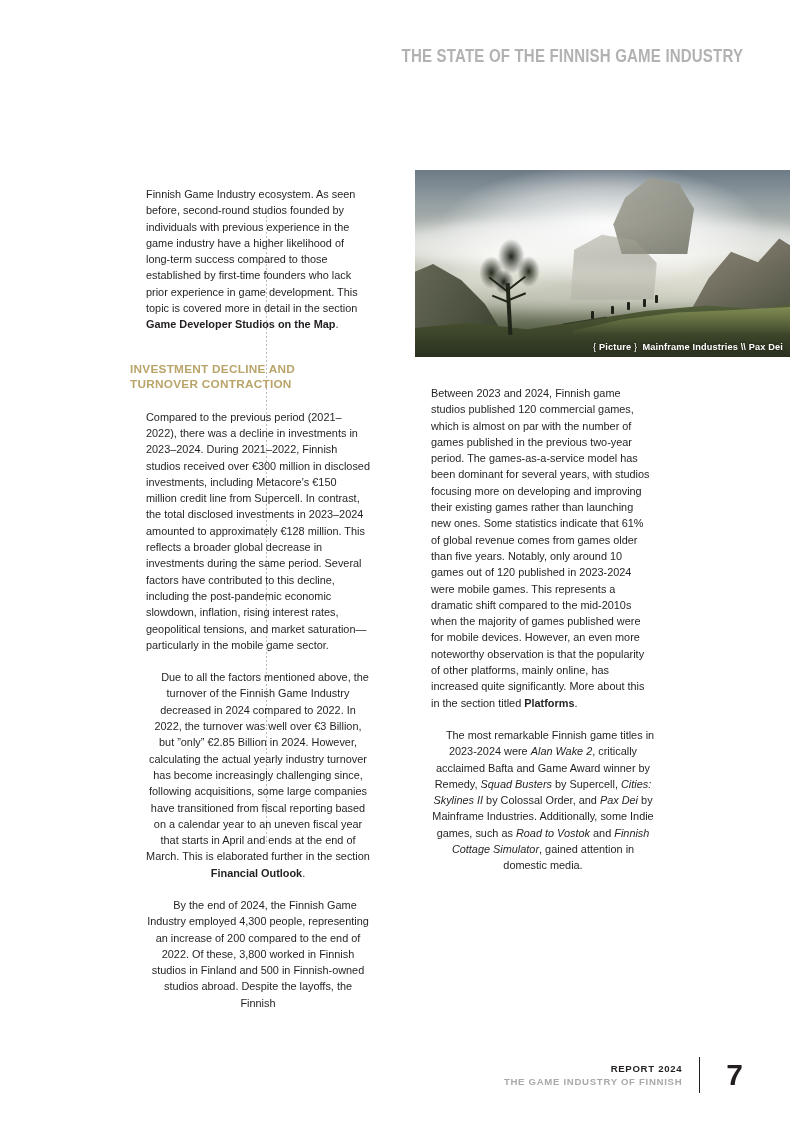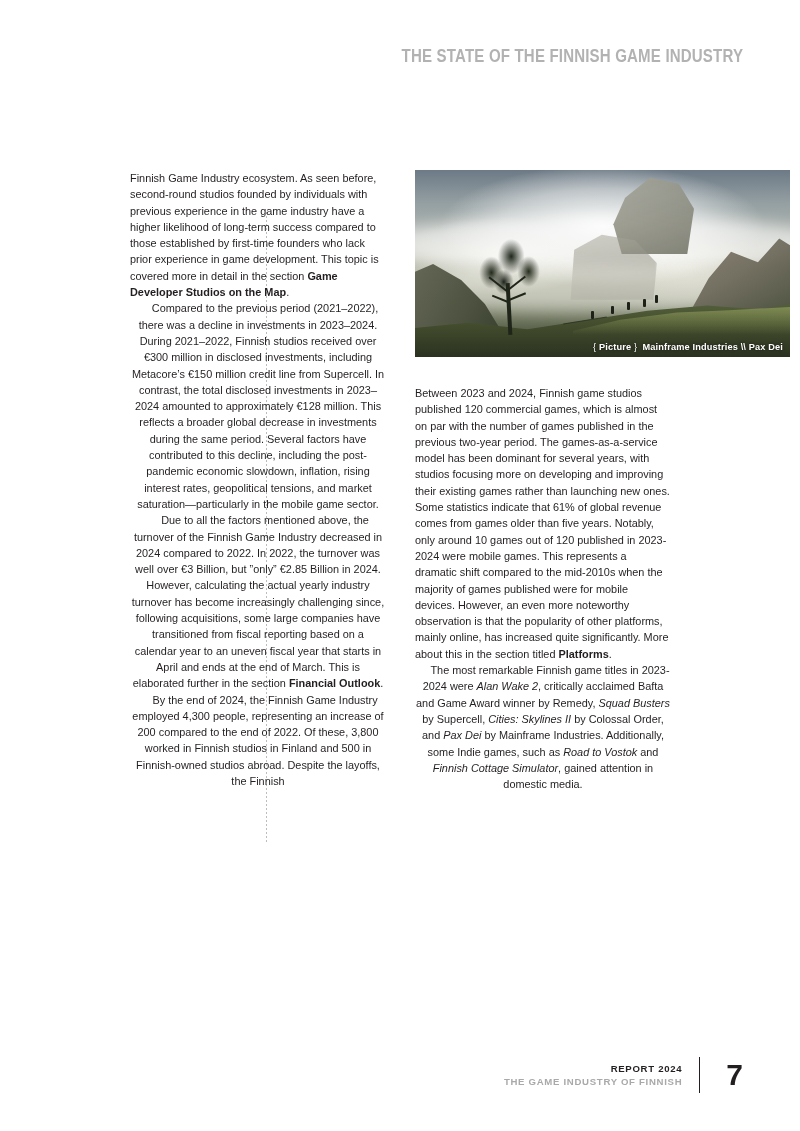--- a/index.html
+++ b/index.html
@@ -219,21 +219,21 @@
     text-shadow: 0 0 3px rgba(0,0,0,0.55);
   }
   .caption .brace { font-weight: normal; }
 
   
   .body-text {
     font-size: 10.9px;
     line-height: 16.3px;
     color: #231f20;
     text-align: left;
-    margin: 0;
+    margin: 16px;
   }
   .body-text + .body-text { text-indent: 14px; text-align: center; }
 
   .sec-head {
     font-family: "Liberation Sans Narrow", "Liberation Sans", sans-serif;
     font-size: 11.8px;
     font-weight: bold;
     line-height: 15.5px;
     letter-spacing: 0.25px;
     color: #b9a46a;
@@ -294,20 +294,24 @@
 <div class="running-header">THE STATE OF THE FINNISH GAME INDUSTRY</div>
 
 <div class="col-divider"></div>
 
 <div class="page">
 
   <div class="col col-left">
 
     <p class="body-text"><span>Finnish Game Industry ecosystem. As seen before, second-round studios founded by individuals with previous experience in the game industry have a higher likelihood of long-term success compared to those established by first-time founders who lack prior experience in game development. This topic is covered more in detail in the section </span><b>Game Developer Studios on the Map</b><span>.</span></p>
 
+    <h2 class="sec-head first">
+      <span>INVESTMENT DECLINE AND</span><br>
+      <span>TURNOVER CONTRACTION</span>
+    </h2>
 
     <p class="body-text">Compared to the previous period (2021–2022), there was a decline in investments in 2023–2024. During 2021–2022, Finnish studios received over €300 million in disclosed investments, including Metacore’s €150 million credit line from Supercell. In contrast, the total disclosed investments in 2023–2024 amounted to approximately €128 million. This reflects a broader global decrease in investments during the same period. Several factors have contributed to this decline, including the post-pandemic economic slowdown, inflation, rising interest rates, geopolitical tensions, and market saturation—particularly in the mobile game sector.</p>
 
     <p class="body-text"><span>Due to all the factors mentioned above, the turnover of the Finnish Game Industry decreased in 2024 compared to 2022. In 2022, the turnover was well over €3 Billion, but ”only” €2.85 Billion in 2024. However, calculating the actual yearly industry turnover has become increasingly challenging since, following acquisitions, some large companies have transitioned from fiscal reporting based on a calendar year to an uneven fiscal year that starts in April and ends at the end of March. This is elaborated further in the section </span><b>Financial Outlook</b><span>.</span></p>
 
 
     <p class="body-text">By the end of 2024, the Finnish Game Industry employed 4,300 people, representing an increase of 200 compared to the end of 2022. Of these, 3,800 worked in Finnish studios in Finland and 500 in Finnish-owned studios abroad. Despite the layoffs, the Finnish</p>
   </div>
 
   <div class="col col-right">

